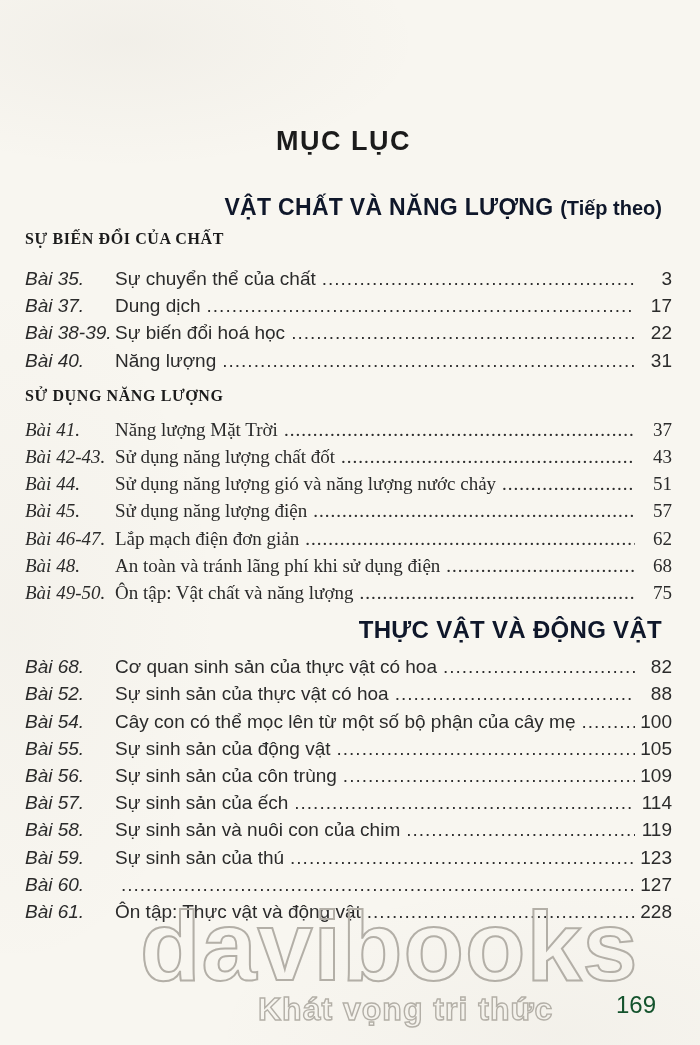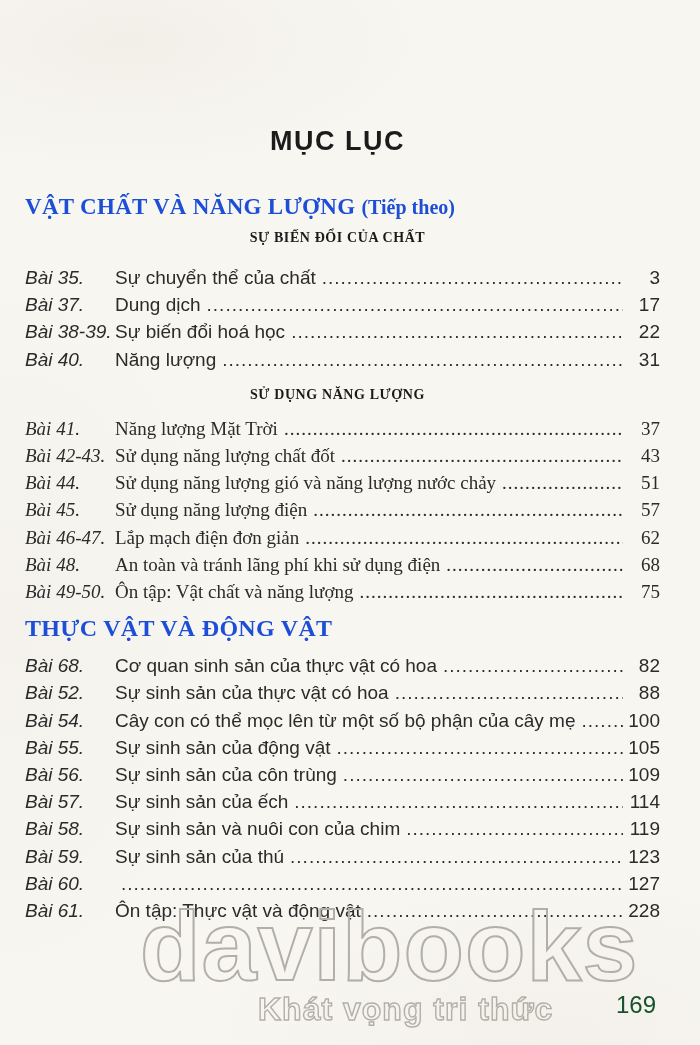--- a/index.html
+++ b/index.html
@@ -7,35 +7,35 @@
     width:700px; height:1045px;
     position:relative; overflow:hidden;
     background:
       radial-gradient(ellipse 420px 180px at 18% 4%, rgba(120,110,95,0.05), rgba(0,0,0,0) 70%),
       radial-gradient(ellipse 500px 220px at 80% 99%, rgba(120,110,95,0.04), rgba(0,0,0,0) 70%),
       radial-gradient(ellipse 300px 500px at 2% 60%, rgba(120,110,95,0.03), rgba(0,0,0,0) 70%),
       #f8f6f0;
     font-family:"Liberation Sans", sans-serif;
     color:#2b2b2b;
   }
-  .page-inner { position:absolute; left:0; top:0; right:0; bottom:0; padding:0 40px 0 25px; z-index:1; }
+  .page-inner { position:absolute; left:0; top:0; right:0; bottom:0; padding:0 28px 0 25px; z-index:1; }
 
   .doc-title {
     text-align:center; font-size:27px; font-weight:bold; letter-spacing:1.5px;
     color:#1b1b1b; margin:126px 10px 0 0; line-height:31px;
   }
   .part-heading {
-    text-align:left; font-size:23px; font-weight:bold; color:#1d4ed8;
-    line-height:28px; margin:36px 10px 0 0; letter-spacing:0.3px;font-family:Liberation Serif, serif;
+    text-align:right; font-size:23px; font-weight:bold; color:#0f172a;
+    line-height:28px; margin:36px 10px 0 0; letter-spacing:0.3px;
   }
   .part-heading .suffix { font-size:20px; letter-spacing:0; }
   .part-heading.second { font-size:24px; line-height:29px; margin-top:9px; }
   .section-heading {
-    text-align:center; font-family:"Liberation Serif", serif;
-    font-size:14px; font-weight:bold; color:#1b1b1b;
+    text-align:left; font-family:"Liberation Serif", serif;
+    font-size:16px; font-weight:bold; color:#1b1b1b;
     line-height:26px; letter-spacing:0.6px; margin:4px 10px 0 0;
   }
   .section-heading.second { margin-top:9px; }
 
   .toc-group { margin-top:13px; }
   .toc-group.g2 { margin-top:7px;font-family:Liberation Serif, serif; }
   .toc-group.g3 { margin-top:9px; }
 
   .entry { display:flex; align-items:baseline; line-height:27.2px; font-size:19px; }
   .lesson { font-style:italic; width:90px; flex:none; white-space:nowrap; }

